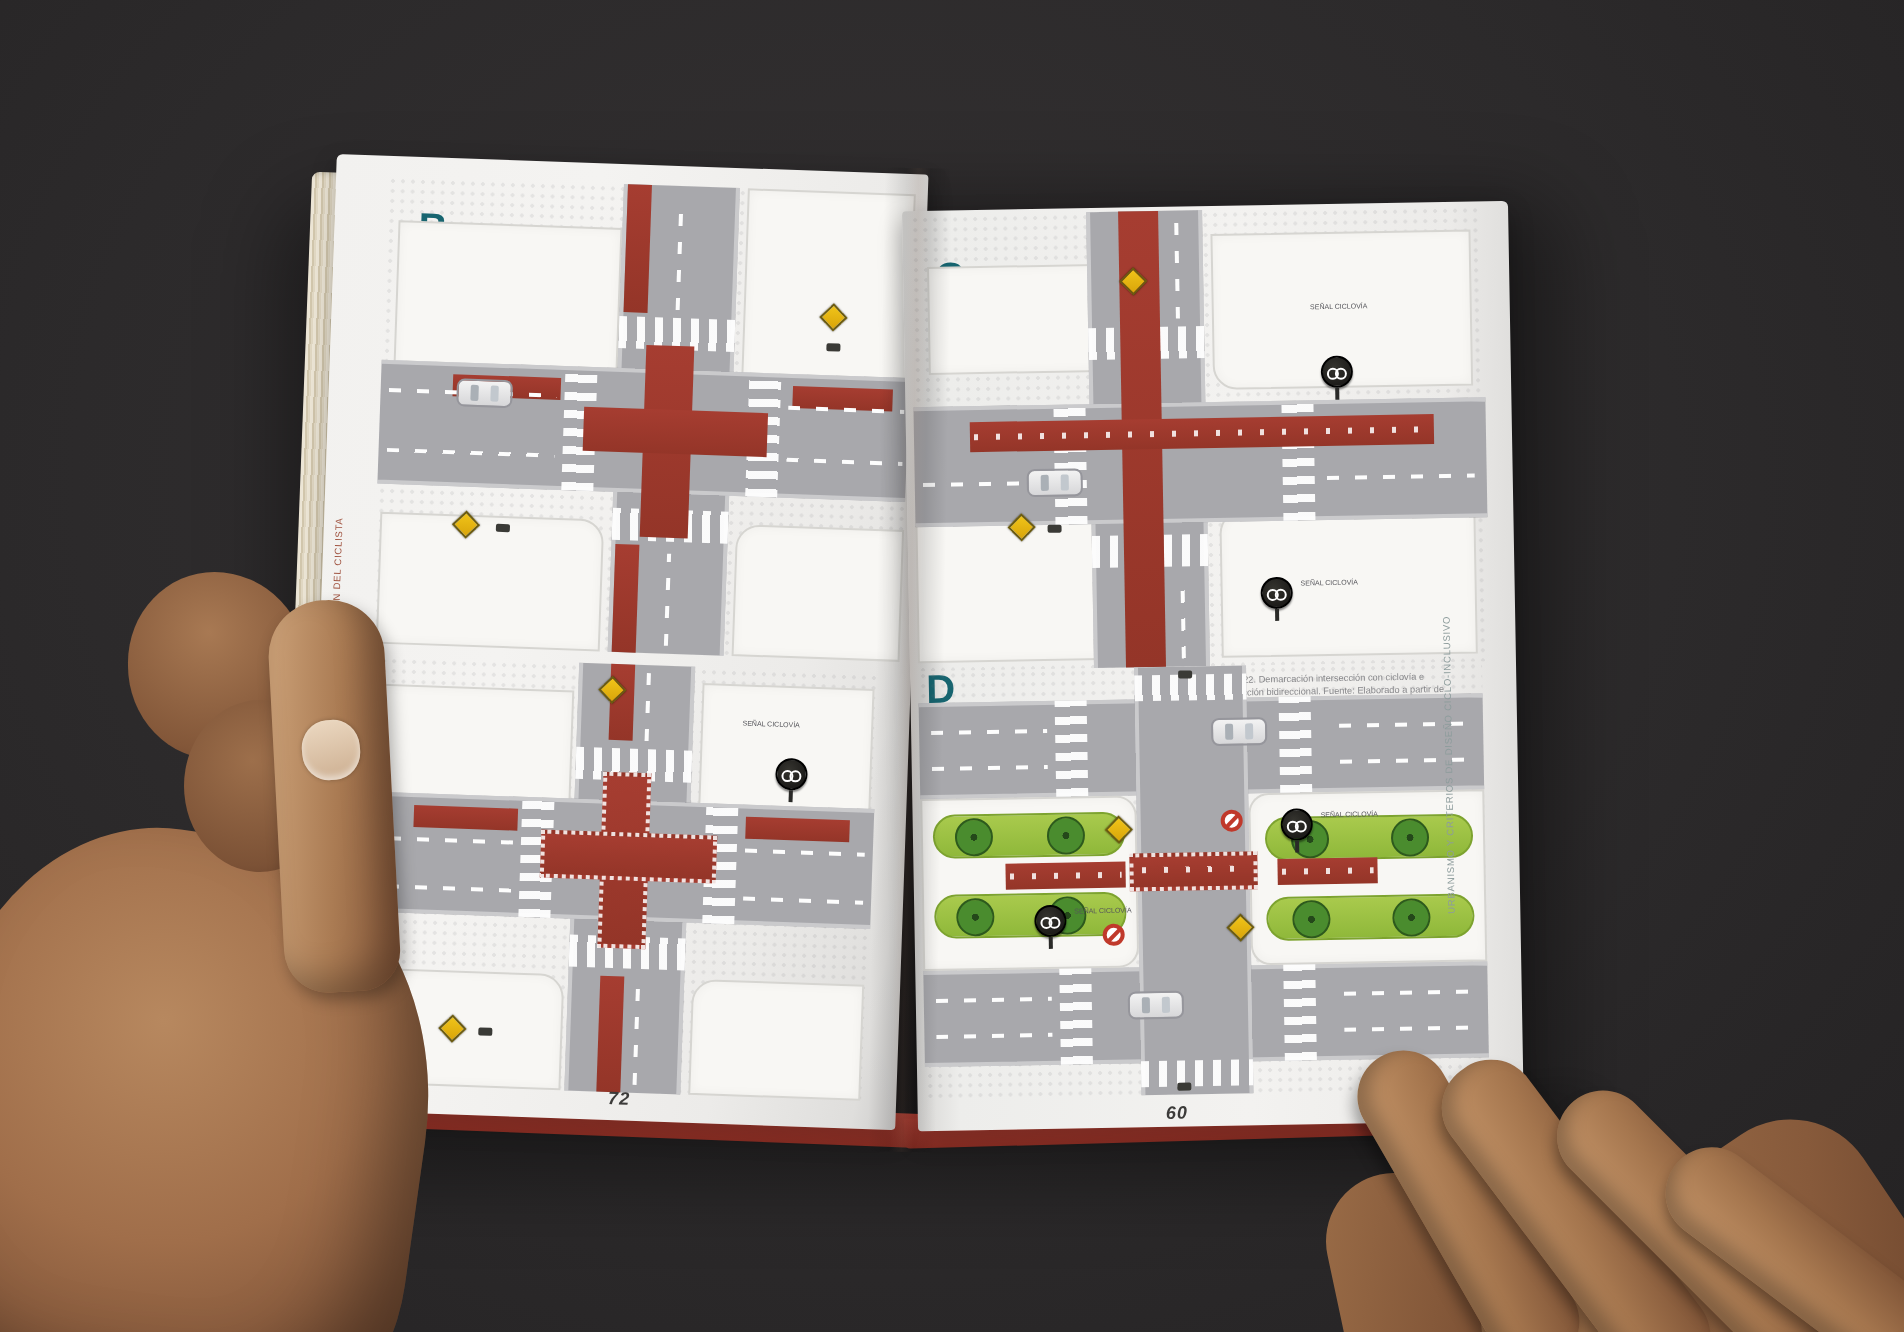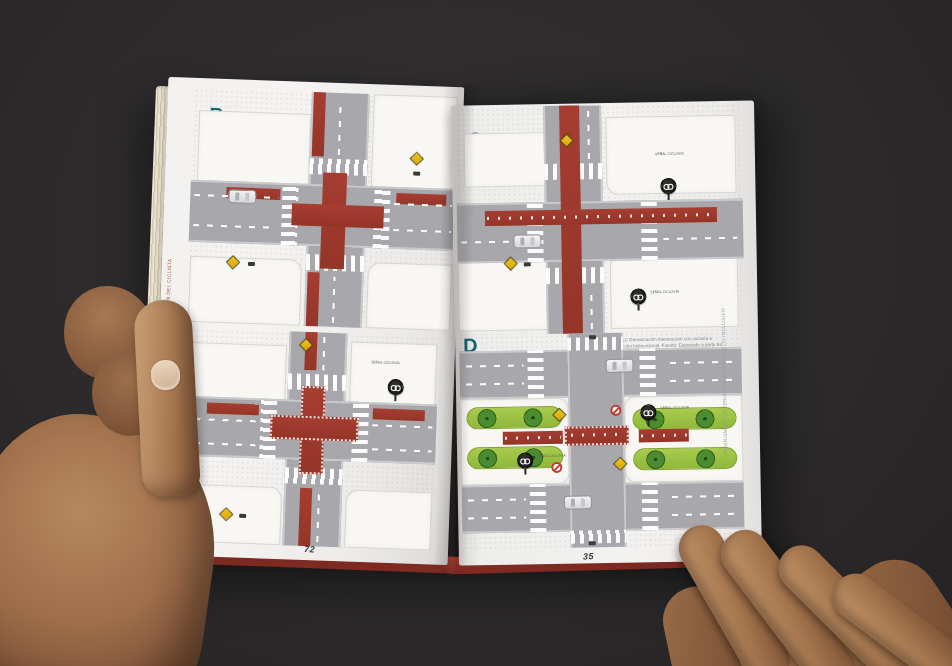--- a/index.html
+++ b/index.html
@@ -298,21 +298,21 @@
       <div class="abs diamond" style="left:94px;top:76px;"></div>
       <div class="abs diamond" style="left:154px;top:126px;"></div>
       <div class="abs plaque" style="left:130px;top:2px;"></div>
       <div class="abs plaque" style="left:126px;top:208px;"></div>
     </div>
 
     <div class="abs vwrap" style="left:266px;top:152px;">
       <div class="vtext gray" style="height:340px;">URBANISMO Y CRITERIOS DE DISEÑO CICLO-INCLUSIVO</div>
     </div>
 
-    <div class="abs pagenum" style="left:124px;top:448px;">35</div>
+    <div class="abs pagenum" style="left:124px;top:448px;">60</div>
   </div>
 
   <div class="abs spine"></div>
 
   <div class="abs hand lh-palm"></div>
   <div class="abs hand lh-knuckle"></div>
   <div class="abs hand lh-knuckle2"></div>
   <div class="abs hand lh-thumb"></div>
   <div class="abs hand lh-thumbnail"></div>
 

